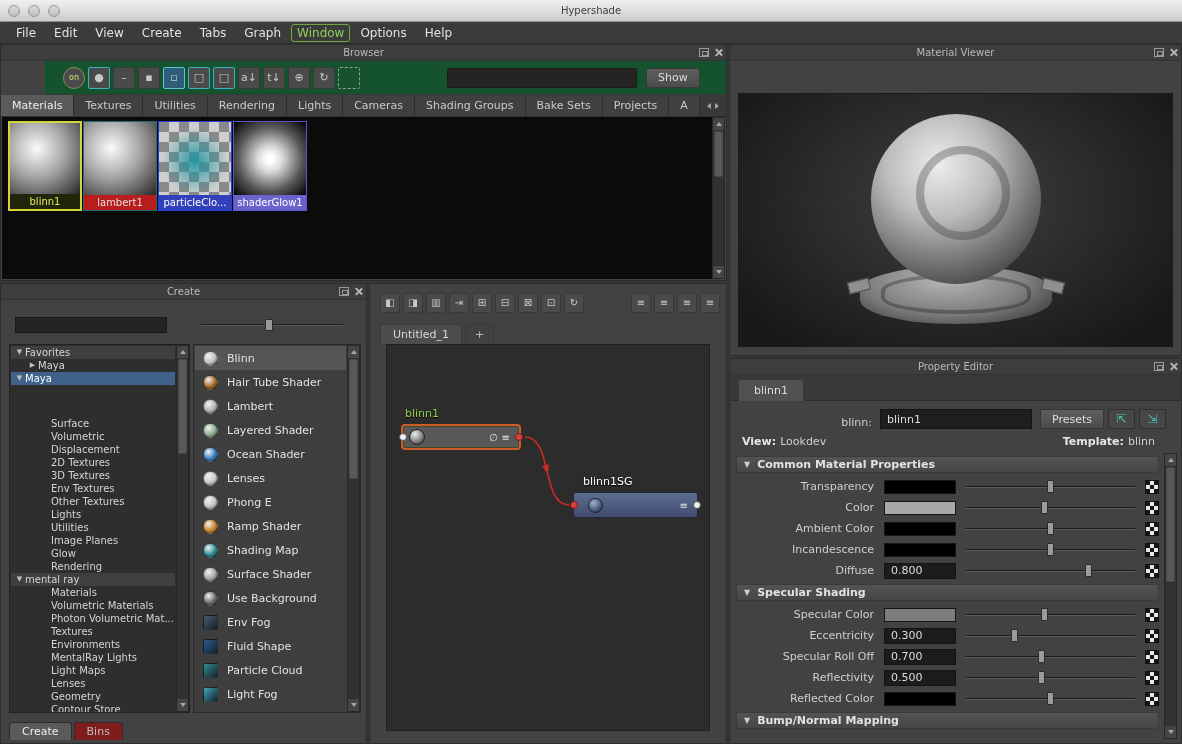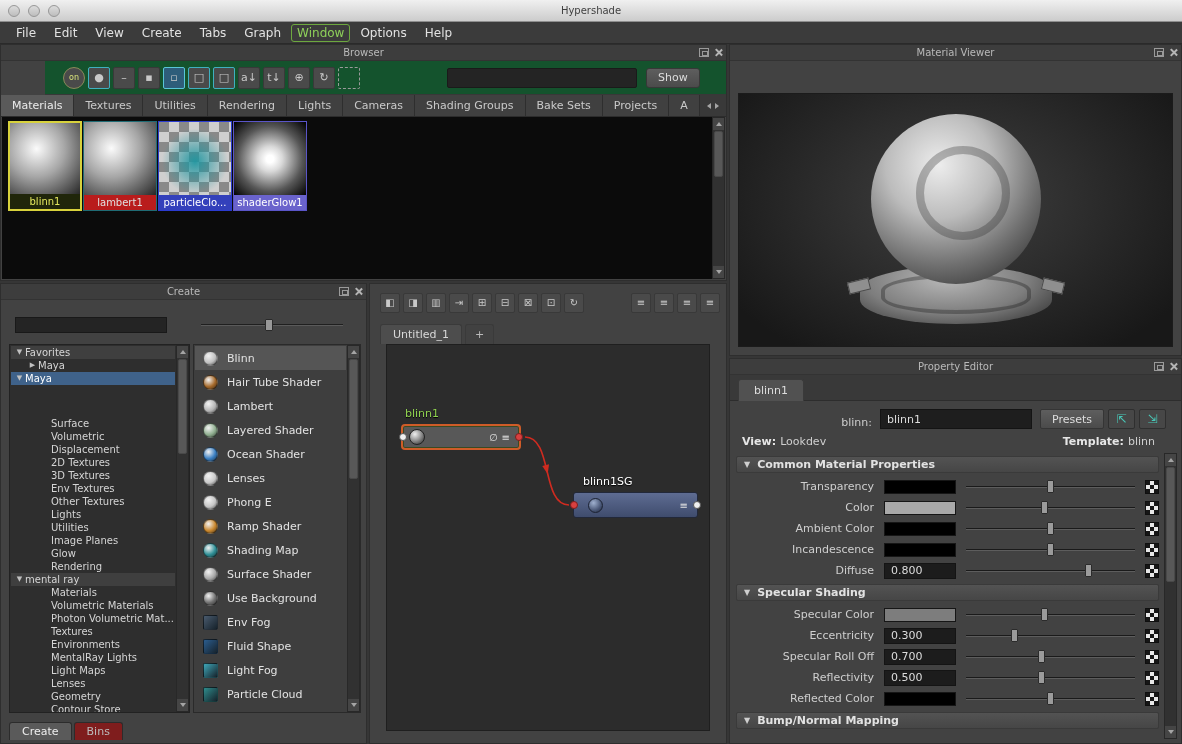--- a/index.html
+++ b/index.html
@@ -449,26 +449,26 @@
           </div>
           <div class="mat-item">
             <span class="mat-icon square" style="background: linear-gradient(135deg, rgb(74, 91, 110), rgb(22, 34, 43));"></span>
             <span>Env Fog</span>
           </div>
           <div class="mat-item">
             <span class="mat-icon square" style="background: linear-gradient(135deg, rgb(43, 93, 143), rgb(22, 34, 43));"></span>
             <span>Fluid Shape</span>
           </div>
           <div class="mat-item">
+            <span class="mat-icon square" style="background: linear-gradient(135deg, rgb(47, 141, 141), rgb(22, 34, 43));"></span>
+            <span>Particle Cloud</span>
+          </div>
+          <div class="mat-item">
             <span class="mat-icon square" style="background: linear-gradient(135deg, rgb(63, 167, 184), rgb(22, 34, 43));"></span>
             <span>Light Fog</span>
-          </div>
-          <div class="mat-item">
-            <span class="mat-icon square" style="background: linear-gradient(135deg, rgb(47, 141, 141), rgb(22, 34, 43));"></span>
-            <span>Particle Cloud</span>
           </div>
         </div>
       <div class="vscroll" style="right:0;top:0;bottom:0;">
         <span class="sb-arrow up">
             <i class="tri-up"></i>
           </span>
         <span class="thumb" style="top:13px;height:120px;"></span>
         <span class="sb-arrow down">
             <i class="tri-down"></i>
           </span>

